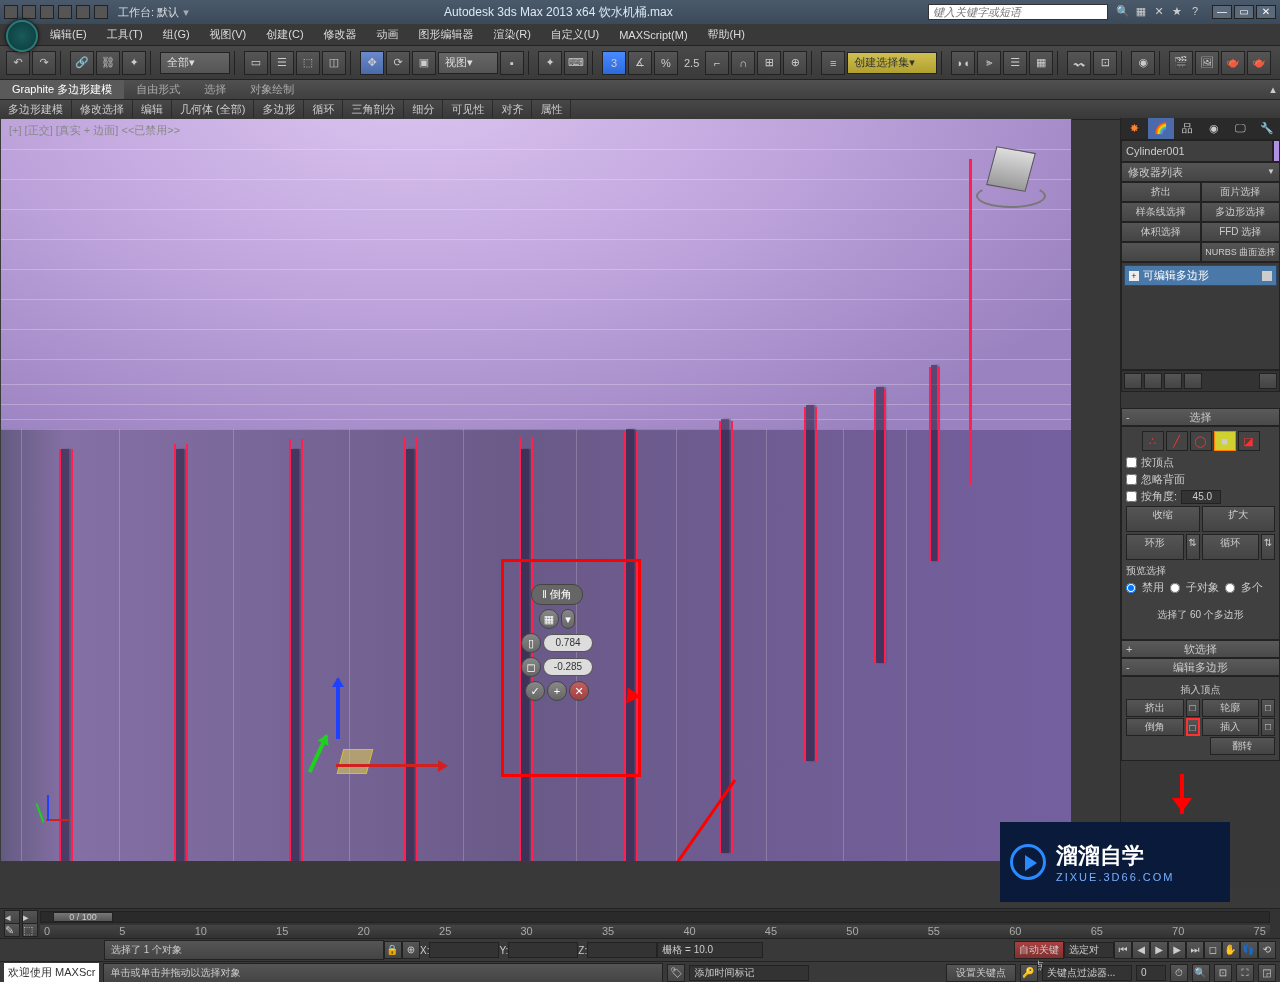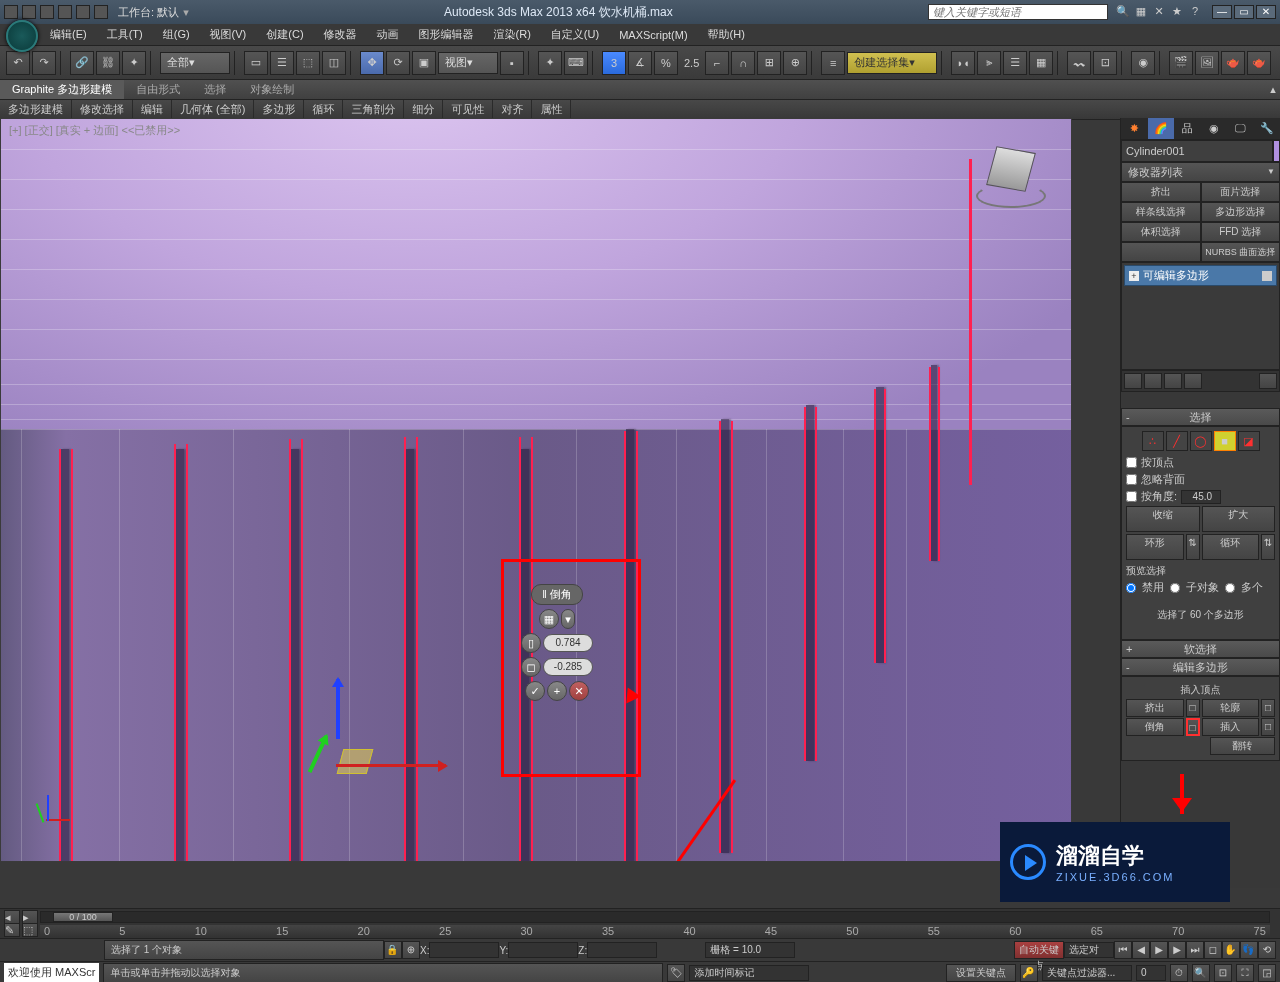--- a/index.html
+++ b/index.html
@@ -517,21 +517,21 @@
     <div style="width:100px;"></div>
     <div class="prompt-line" style="flex:0 0 280px;">选择了 1 个对象</div>
     <div class="stat-btn">🔒</div>
     <div class="stat-btn">⊕</div>
     <span class="stat-label">X:</span>
     <div class="stat-field" style="width:70px;"></div>
     <span class="stat-label">Y:</span>
     <div class="stat-field" style="width:70px;"></div>
     <span class="stat-label">Z:</span>
     <div class="stat-field" style="width:70px;"></div>
-    <div class="stat-field" style="width:90px;margin-left:48px;">栅格 = 10.0</div>
+    <div class="stat-field" style="width:106px;">栅格 = 10.0</div>
     <div style="flex:1"></div>
     <div class="stat-btn red" style="width:50px;font-size:10px;">自动关键点</div>
     <div class="stat-field" style="width:50px;">选定对</div>
     <div class="stat-btn">⏮</div>
     <div class="stat-btn">◀</div>
     <div class="stat-btn">▶</div>
     <div class="stat-btn">▶</div>
     <div class="stat-btn">⏭</div>
     <div class="stat-btn">◻</div>
     <div class="stat-btn">✋</div>

